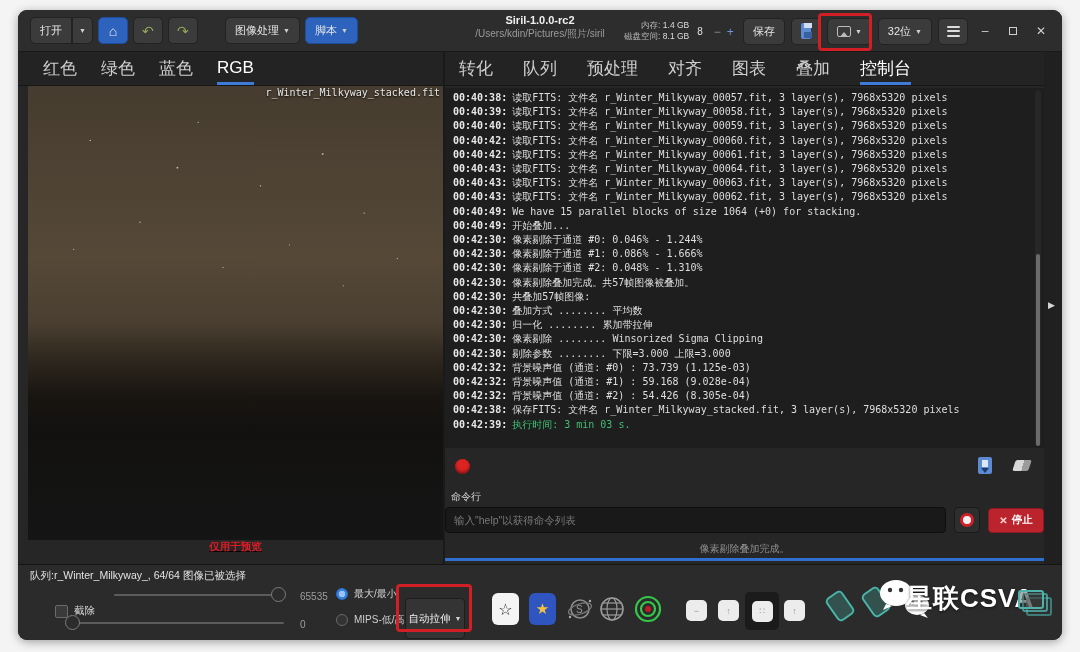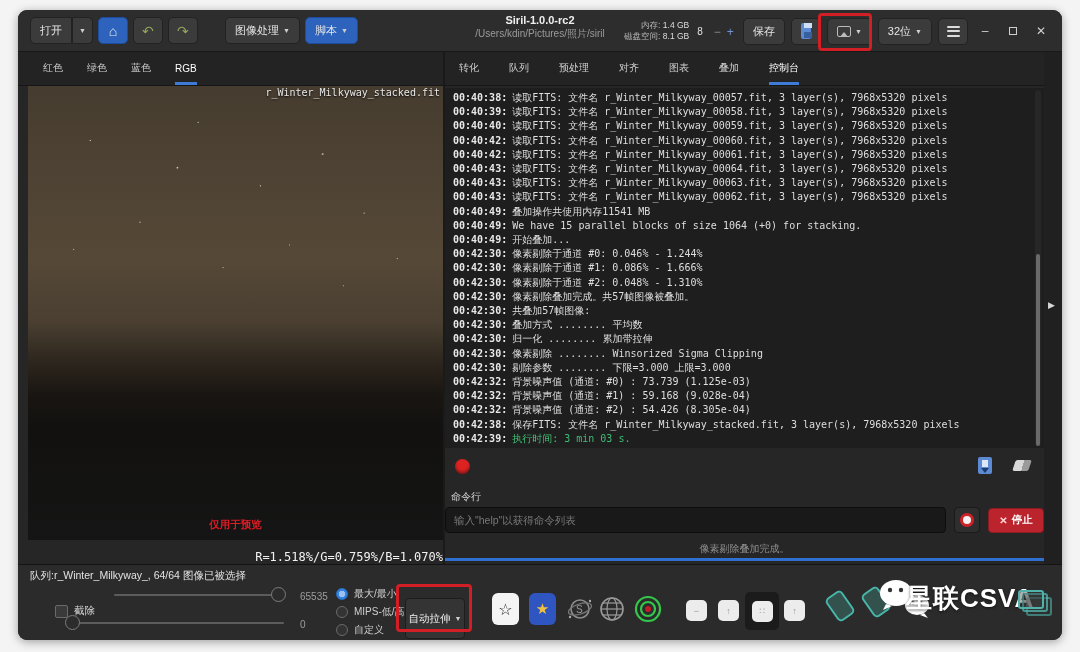--- a/index.html
+++ b/index.html
@@ -31,21 +31,21 @@
   .pic-ic:before { content:""; position:absolute; left:1px; bottom:-2px; border-left:5px solid transparent; border-right:5px solid transparent; border-bottom:6px solid #bbb; }
   .menu-lines { display:flex; flex-direction:column; gap:2.5px; }
   .menu-lines i { display:block; width:13px; height:2px; background:#dcdcdc; border-radius:1px; }
   .winctl { color:#cfcfcf; font-size:12px; width:22px; text-align:center; }
   .winmax { width:8px; height:8px; border:1.5px solid #cfcfcf; display:inline-block; }
 
   
   .tabrow { position:absolute; top:42px; height:34px; background:#232323; border-bottom:1px solid #161616; display:flex; align-items:stretch; }
   .tabrow.left { left:0; width:426px; padding-left:25px; gap:24px; }
   .tabrow.right { left:427px; width:617px; padding-left:14px; gap:30px; }
-  .tab { font-size:10px; color:#cfcfcf; display:flex; align-items:center; border-bottom:3px solid transparent; padding-top:2px; }
+  .tab { font-size:17px; color:#cfcfcf; display:flex; align-items:center; border-bottom:3px solid transparent; padding-top:2px; }
   .tab.active { color:#ffffff; border-bottom-color:#3d7bd6; }
   .vdiv { position:absolute; left:425px; top:42px; width:2px; height:512px; background:#1a1a1a; }
 
   
   .canvas { position:absolute; left:10px; top:76px; width:415px; height:454px; background:#141414; overflow:hidden; }
   .astro {
     position:absolute; inset:0;
     background:
       radial-gradient(1.5px 1.5px at 15% 12%, rgba(255,255,255,.85), transparent 70%),
       radial-gradient(1.5px 1.5px at 27% 30%, rgba(255,255,255,.7), transparent 70%),
@@ -56,21 +56,21 @@
       radial-gradient(2px 2px at 71% 15%, rgba(255,255,255,.8), transparent 70%),
       radial-gradient(1.5px 1.5px at 81% 28%, rgba(255,255,255,.65), transparent 70%),
       radial-gradient(1.5px 1.5px at 89% 38%, rgba(255,255,255,.6), transparent 70%),
       radial-gradient(1.5px 1.5px at 41% 8%,  rgba(255,255,255,.7), transparent 70%),
       radial-gradient(1.5px 1.5px at 11% 36%, rgba(255,255,255,.6), transparent 70%),
       radial-gradient(1.5px 1.5px at 76% 44%, rgba(255,255,255,.5), transparent 70%),
       linear-gradient(180deg,#463c2f 0%,#52453634 20%,#554837 38%,#4a3f31 52%,#2f281f 60%,#191511 68%,#121110 76%,#151515 100%);
     background-color:#4d4233;
   }
   .canvas-file { position:absolute; right:3px; top:1px; font-family:"DejaVu Sans Mono",monospace; font-size:10px; color:#e8e8e8; text-shadow:0 1px 2px #000; }
-  .preview-strip { position:absolute; left:10px; top:508px; width:415px; height:26px; }
+  .preview-strip { position:absolute; left:10px; top:530px; width:415px; height:26px;text-decoration:underline; }
   .preview-note { text-align:center; color:#e01b24; font-size:10.5px; font-weight:bold; }
   .rgb-readout { text-align:right; font-family:"DejaVu Sans Mono",monospace; font-size:12px; color:#f2f2f2; margin-top:18px; }
 
   
   .console { position:absolute; left:427px; top:78px; width:599px; height:360px; background:#1e1e1e; padding:3px 10px 0 8px; font-family:"DejaVu Sans Mono",monospace; font-size:10px; line-height:14.2px; color:#dedede; white-space:nowrap; overflow:hidden; }
   .cline .t { color:#e8e8e8; font-weight:bold; margin-right:5px; }
   .cline .m.green { color:#3fbf72; }
   .cscroll { position:absolute; left:1017px; top:80px; width:6px; height:356px; background:#272727; border-radius:3px; }
   .cscroll .thumb { position:absolute; left:1px; width:4px; top:46%; height:54%; background:#6a6a6a; border-radius:2px; }
   .right-chrome { position:absolute; left:1026px; top:42px; width:18px; height:512px; background:#202020; }
@@ -98,21 +98,21 @@
 
   
   .bottombar { position:absolute; left:0; top:554px; width:1044px; height:76px; background:#2b2b2b; border-top:1px solid #141414; }
   .queue-text { position:absolute; left:12px; top:4px; font-size:10.5px; color:#e2e2e2; }
   .chk { position:absolute; left:37px; top:39px; display:flex; align-items:center; gap:6px; font-size:10.5px; color:#d8d8d8; }
   .chk .box { width:13px; height:13px; background:#3a3a3a; border:1px solid #6a6a6a; border-radius:2px; }
   .slider { position:absolute; height:16px; }
   .slider .track { position:absolute; left:0; right:0; top:7px; height:2px; background:#5c5c5c; border-radius:1px; }
   .slider .knob { position:absolute; top:0; width:15px; height:15px; border-radius:50%; background:#2c2c2c; border:1px solid #7c7c7c; }
   .sl-val { position:absolute; font-size:10px; color:#9d9d9d; }
-  .radios { position:absolute; left:318px; top:22px; display:flex; flex-direction:column; gap:4px; }
+  .radios { position:absolute; left:318px; top:22px; display:flex; flex-direction:column; gap:12px; }
   .radio { display:flex; align-items:center; gap:6px; font-size:10px; color:#cfcfcf; }
   .radio .dot { width:12px; height:12px; border-radius:50%; background:#333; border:1px solid #6a6a6a; }
   .radio.sel .dot { background:radial-gradient(circle,#9cc2f5 0 3px,#3584e4 3px); border-color:#2b6fc4; }
   .stretch-btn { position:absolute; left:387px; top:33px; width:60px; height:41px; background:#343434; border:1px solid #1d1d1d; border-radius:4px; color:#ececec; font-size:10.5px; display:flex; align-items:center; justify-content:center; gap:4px; }
 
   .ann { position:absolute; border:3px solid #d21f26; border-radius:4px; pointer-events:none; }
   .ann.save { left:800px; top:3px; width:54px; height:38px; }
   .ann.stretch { left:378px; top:574px; width:76px; height:48px; }
 
   .bb-ic { position:absolute; top:28px; }
@@ -235,21 +235,20 @@
   <span class="expand-arrow">▶</span>
   <div class="console" id="console">
       <div class="cline"><span class="t">00:40:38:</span><span class="m">读取FITS: 文件名 r_Winter_Milkyway_00057.fit, 3 layer(s), 7968x5320 pixels</span></div>
       <div class="cline"><span class="t">00:40:39:</span><span class="m">读取FITS: 文件名 r_Winter_Milkyway_00058.fit, 3 layer(s), 7968x5320 pixels</span></div>
       <div class="cline"><span class="t">00:40:40:</span><span class="m">读取FITS: 文件名 r_Winter_Milkyway_00059.fit, 3 layer(s), 7968x5320 pixels</span></div>
       <div class="cline"><span class="t">00:40:42:</span><span class="m">读取FITS: 文件名 r_Winter_Milkyway_00060.fit, 3 layer(s), 7968x5320 pixels</span></div>
       <div class="cline"><span class="t">00:40:42:</span><span class="m">读取FITS: 文件名 r_Winter_Milkyway_00061.fit, 3 layer(s), 7968x5320 pixels</span></div>
       <div class="cline"><span class="t">00:40:43:</span><span class="m">读取FITS: 文件名 r_Winter_Milkyway_00064.fit, 3 layer(s), 7968x5320 pixels</span></div>
       <div class="cline"><span class="t">00:40:43:</span><span class="m">读取FITS: 文件名 r_Winter_Milkyway_00063.fit, 3 layer(s), 7968x5320 pixels</span></div>
       <div class="cline"><span class="t">00:40:43:</span><span class="m">读取FITS: 文件名 r_Winter_Milkyway_00062.fit, 3 layer(s), 7968x5320 pixels</span></div>
-      <div class="cline"><span class="t">00:40:49:</span><span class="m">叠加操作共使用内存11541 MB</span></div>
       <div class="cline"><span class="t">00:40:49:</span><span class="m">We have 15 parallel blocks of size 1064 (+0) for stacking.</span></div>
       <div class="cline"><span class="t">00:40:49:</span><span class="m">开始叠加...</span></div>
       <div class="cline"><span class="t">00:42:30:</span><span class="m">像素剔除于通道 #0: 0.046% - 1.244%</span></div>
       <div class="cline"><span class="t">00:42:30:</span><span class="m">像素剔除于通道 #1: 0.086% - 1.666%</span></div>
       <div class="cline"><span class="t">00:42:30:</span><span class="m">像素剔除于通道 #2: 0.048% - 1.310%</span></div>
       <div class="cline"><span class="t">00:42:30:</span><span class="m">像素剔除叠加完成。共57帧图像被叠加。</span></div>
       <div class="cline"><span class="t">00:42:30:</span><span class="m">共叠加57帧图像:</span></div>
       <div class="cline"><span class="t">00:42:30:</span><span class="m">叠加方式 ........ 平均数</span></div>
       <div class="cline"><span class="t">00:42:30:</span><span class="m">归一化 ........ 累加带拉伸</span></div>
       <div class="cline"><span class="t">00:42:30:</span><span class="m">像素剔除 ........ Winsorized Sigma Clipping</span></div>

